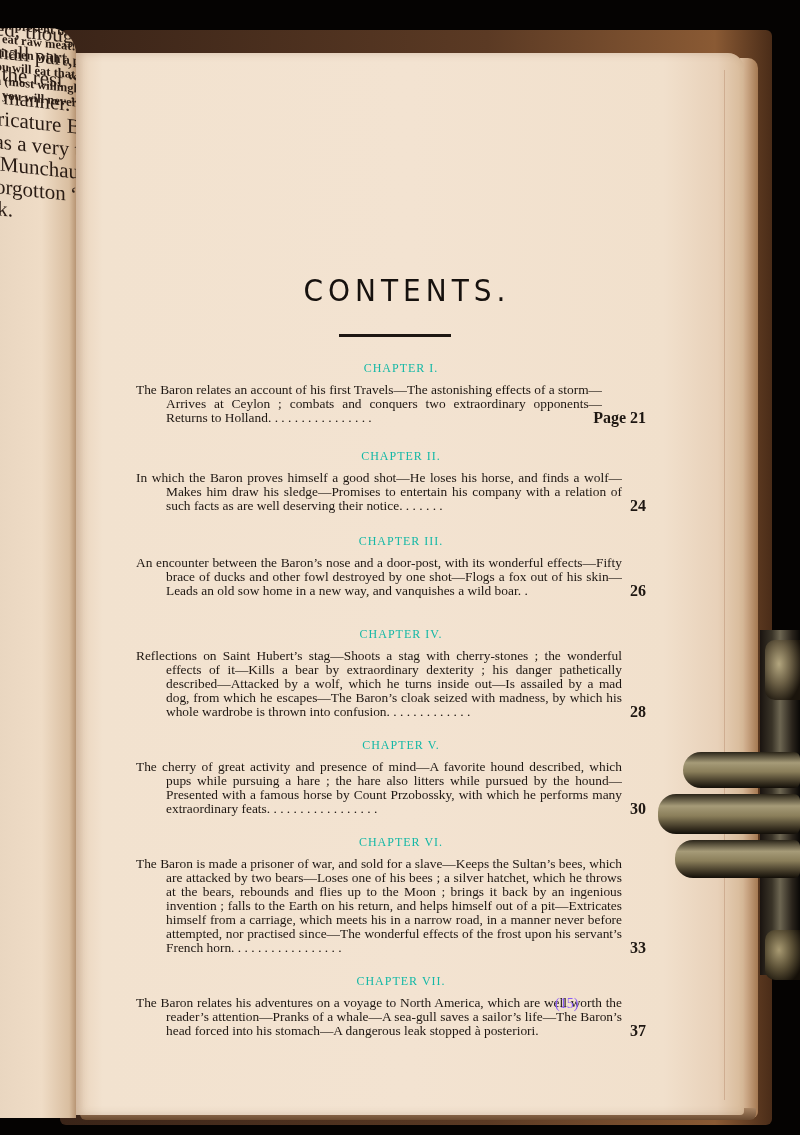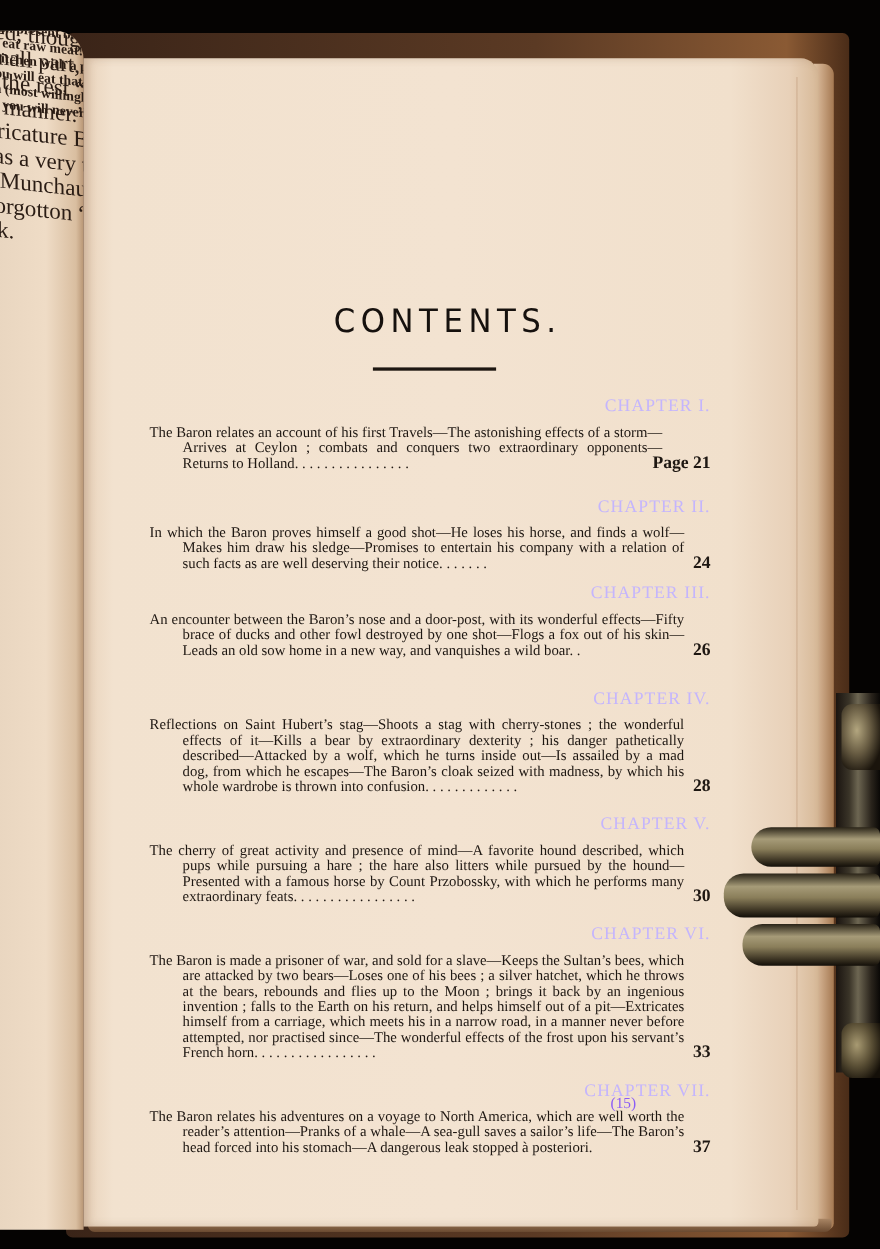--- a/index.html
+++ b/index.html
@@ -62,22 +62,22 @@
     .title {
       text-align: center; font-family: "DejaVu Sans", sans-serif;
       font-size: 28px; letter-spacing: 5px; font-weight: normal;
       color: #16110e; transform: scaleY(1.05); margin-left: 32px;
     }
     .rule {
       width: 112px; height: 3px; background: #1e1712; margin: 26px 0 0 203px;
     }
     .chapter { margin-top: 0; }
     .chapter-heading {
-      text-align: right; font-size: 16px; letter-spacing: 1px;
-      color: #c4b5fd; margin-left: 20px;
+      text-align: center; font-size: 12px; letter-spacing: 1px;
+      color: #14b8a6; margin-left: 20px;
     }
     .entry {
       position: relative; font-size: 13.4px; line-height: 14px;
       text-align: justify; margin-top: 7px;
     }
     .entry-text { display: block; padding-left: 30px; text-indent: -30px; padding-right: 24px; }
     .entry-page {
       position: absolute; right: 0; bottom: 0; font-size: 16px; font-weight: bold;
     }
     .entry-leaders {
@@ -159,21 +159,21 @@
     </div>
 
     <div class="chapter" style="margin-top:24px">
       <div class="chapter-heading">CHAPTER II.</div>
       <div class="entry">
         <span class="entry-text"><span>In which the Baron proves himself a good shot—He loses his horse, and finds a wolf—Makes him draw his sledge—Promises to entertain his company with a relation of such facts as are well deserving their notice.</span> <span class="entry-leaders">. . . . . .</span></span>
         <span class="entry-page">24</span>
       </div>
     </div>
 
-    <div class="chapter" style="margin-top:12px">
+    <div class="chapter" style="margin-top:21px">
       <div class="chapter-heading">CHAPTER III.</div>
       <div class="entry">
         <span class="entry-text"><span>An encounter between the Baron’s nose and a door-post, with its wonderful effects—Fifty brace of ducks and other fowl destroyed by one shot—Flogs a fox out of his skin—Leads an old sow home in a new way, and vanquishes a wild boar.</span> <span class="entry-leaders">.</span></span>
         <span class="entry-page">26</span>
       </div>
     </div>
 
     <div class="chapter" style="margin-top:29px">
       <div class="chapter-heading">CHAPTER IV.</div>
       <div class="entry">

